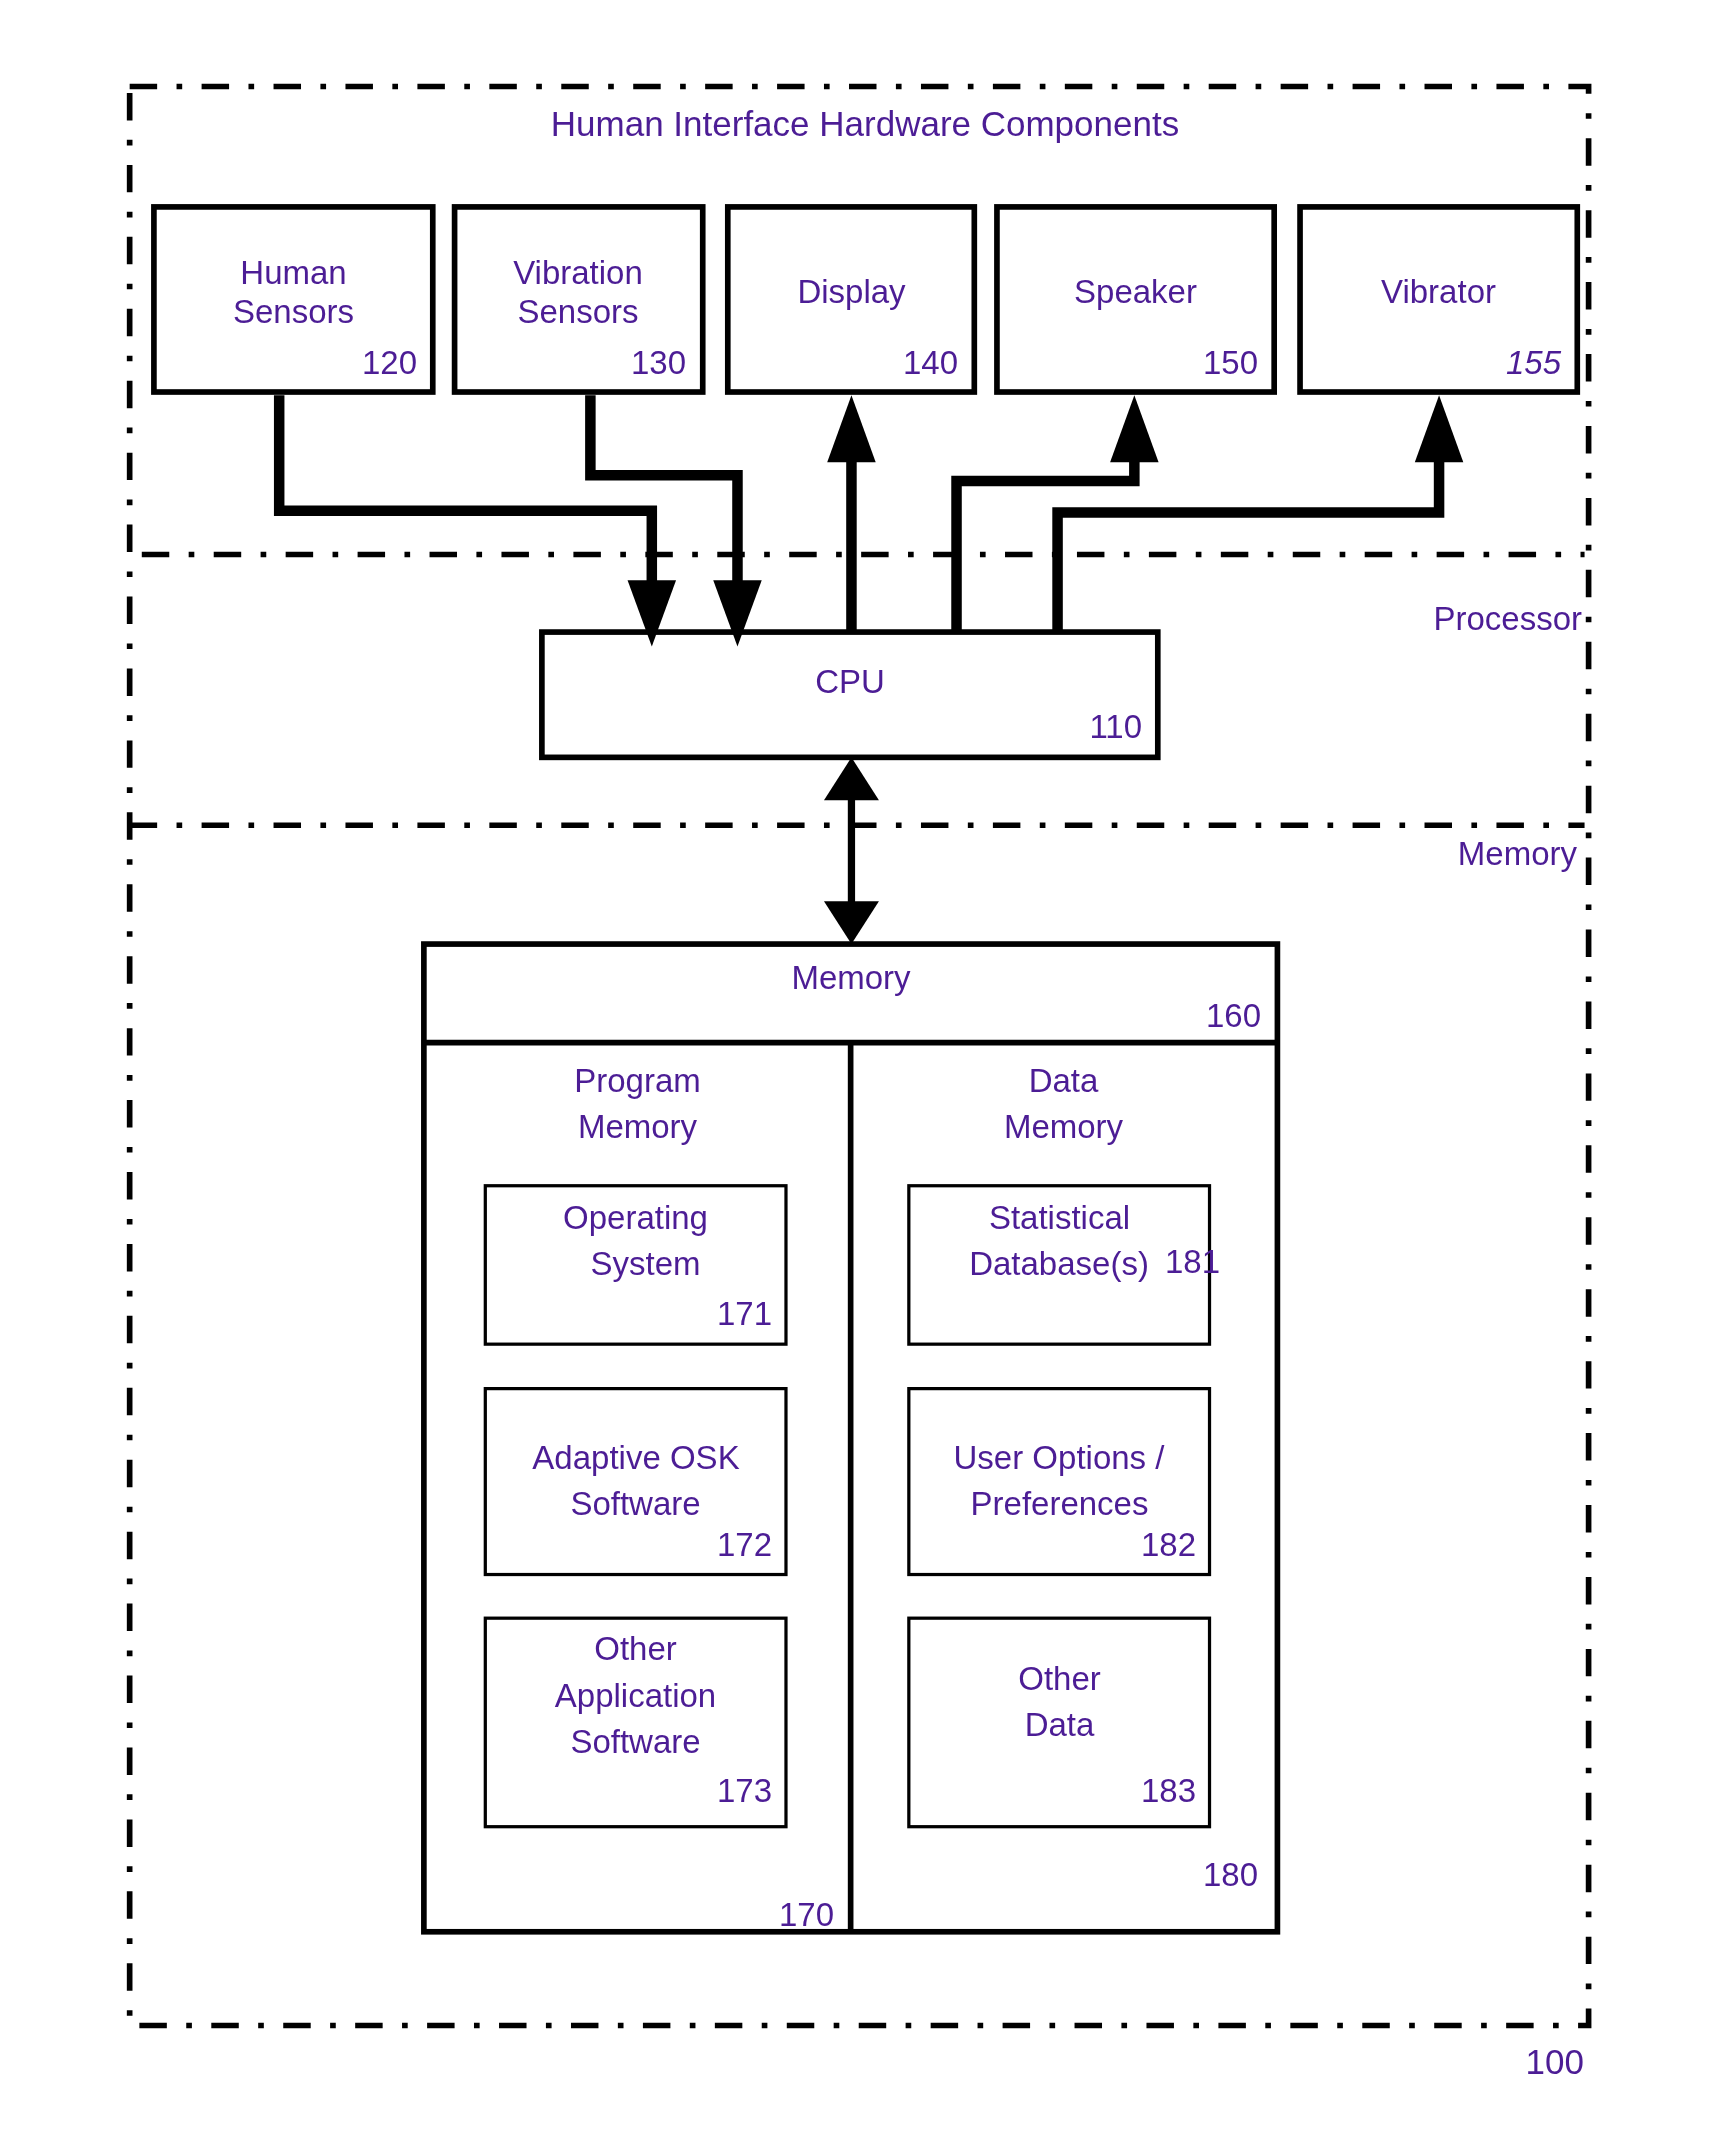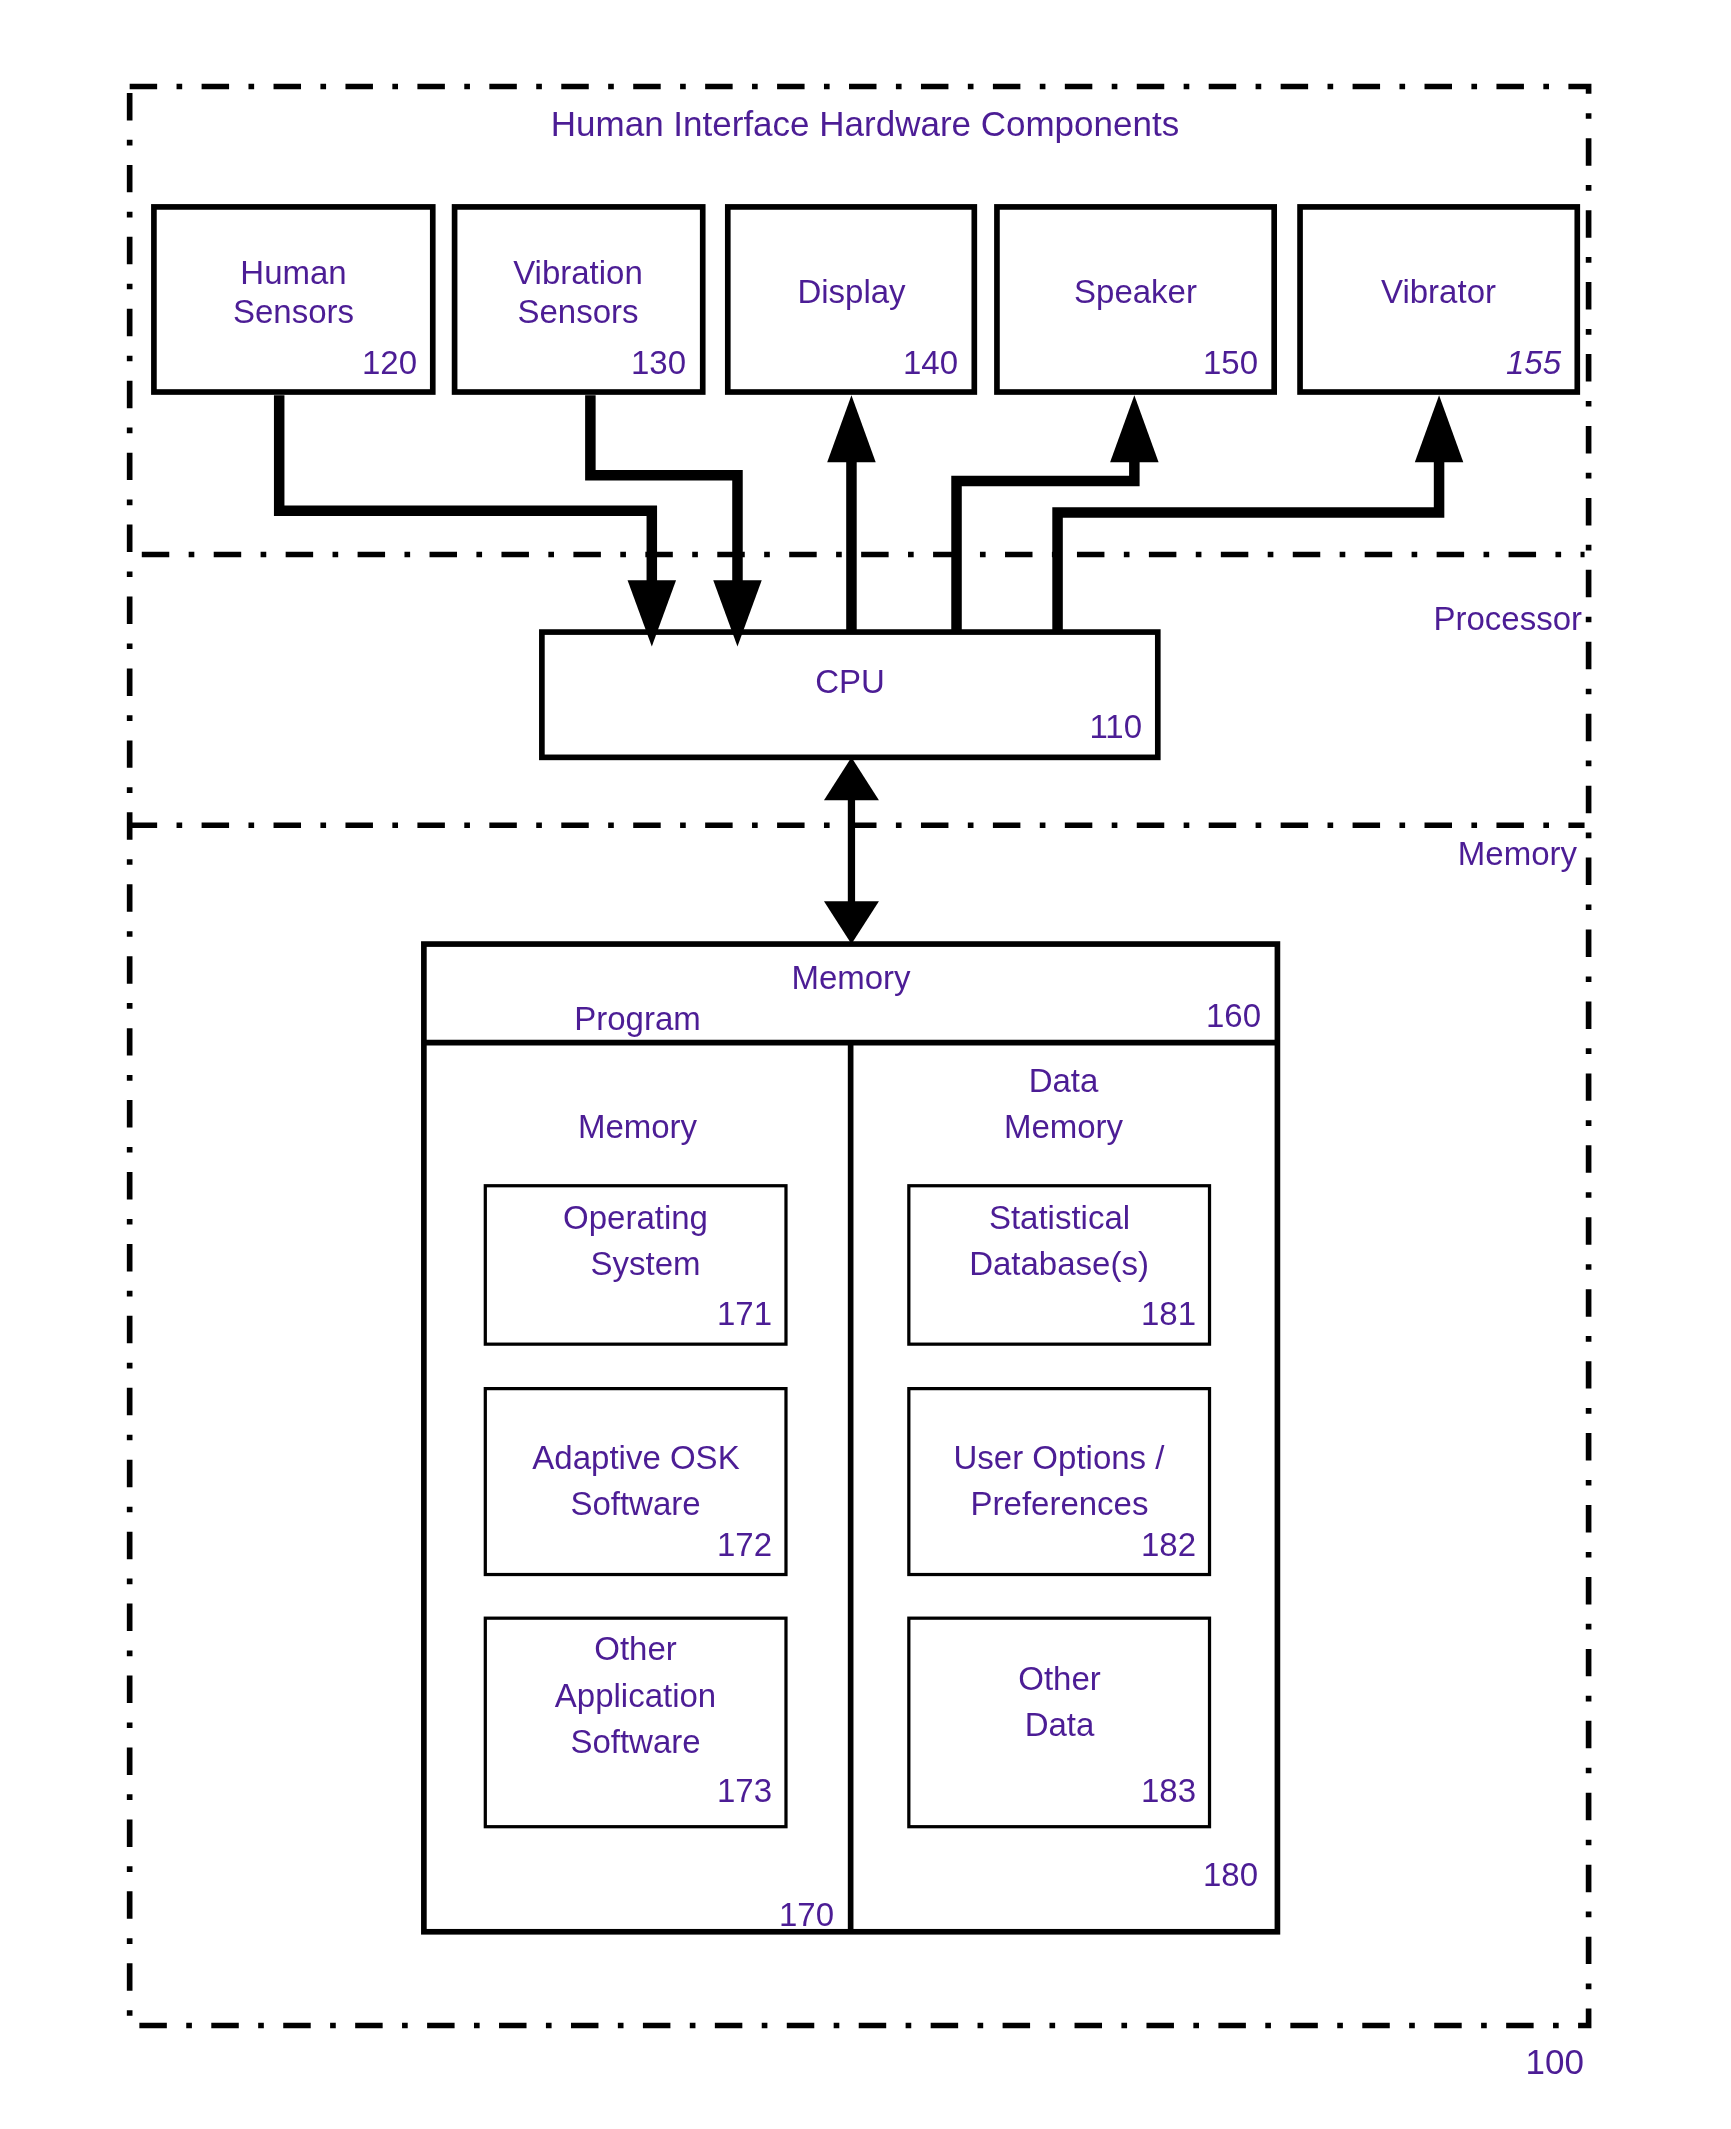--- a/index.html
+++ b/index.html
@@ -166,21 +166,21 @@
 
   <div class="lbl sectlabel" style="left:1116px; top:600px; width:466px;">Processor</div>
   <div class="lbl sectlabel" style="left:1116px; top:835px; width:461px;">Memory</div>
 
   <div class="lbl boxlabel" style="left:542px; top:663px; width:616px;">CPU</div>
   <div class="lbl refnum" style="left:542px; top:708px; width:600px;">110</div>
 
   <div class="lbl boxlabel" style="left:424px; top:959px; width:854px;">Memory</div>
   <div class="lbl refnum" style="left:424px; top:997px; width:837px;">160</div>
 
-  <div class="lbl boxlabel" style="left:424px; top:1000px; width:427px;">Program</div>
+  <div class="lbl boxlabel" style="left:424px; top:1062px; width:427px;">Program</div>
   <div class="lbl boxlabel" style="left:424px; top:1108px; width:427px;">Memory</div>
 
   <div class="lbl boxlabel" style="left:485px; top:1199px; width:301px;">Operating</div>
   <div class="lbl boxlabel" style="left:485px; top:1245px; width:301px;margin-left:10px;">System</div>
   <div class="lbl refnum" style="left:485px; top:1295px; width:287px;">171</div>
 
   <div class="lbl boxlabel" style="left:479px; top:1439px; width:314px;">Adaptive OSK</div>
   <div class="lbl boxlabel" style="left:485px; top:1485px; width:301px;">Software</div>
   <div class="lbl refnum" style="left:485px; top:1526px; width:287px;">172</div>
 
@@ -189,21 +189,21 @@
   <div class="lbl boxlabel" style="left:485px; top:1723px; width:301px;">Software</div>
   <div class="lbl refnum" style="left:485px; top:1772px; width:287px;">173</div>
 
   <div class="lbl refnum" style="left:485px; top:1896px; width:349px;">170</div>
 
   <div class="lbl boxlabel" style="left:850px; top:1062px; width:427px;">Data</div>
   <div class="lbl boxlabel" style="left:850px; top:1108px; width:427px;">Memory</div>
 
   <div class="lbl boxlabel" style="left:909px; top:1199px; width:301px;">Statistical</div>
   <div class="lbl boxlabel" style="left:902px; top:1245px; width:314px;">Database(s)</div>
-  <div class="lbl refnum" style="left:909px; top:1295px; width:287px;">181</div>
+  <div class="lbl refnum" style="left:909px; top:1243px; width:287px;padding-left:24px;">181</div>
 
   <div class="lbl boxlabel" style="left:902px; top:1439px; width:314px;">User Options /</div>
   <div class="lbl boxlabel" style="left:909px; top:1485px; width:301px;">Preferences</div>
   <div class="lbl refnum" style="left:909px; top:1526px; width:287px;">182</div>
 
   <div class="lbl boxlabel" style="left:909px; top:1660px; width:301px;">Other</div>
   <div class="lbl boxlabel" style="left:909px; top:1706px; width:301px;">Data</div>
   <div class="lbl refnum" style="left:909px; top:1772px; width:287px;">183</div>
 
   <div class="lbl refnum" style="left:909px; top:1856px; width:349px;">180</div>

